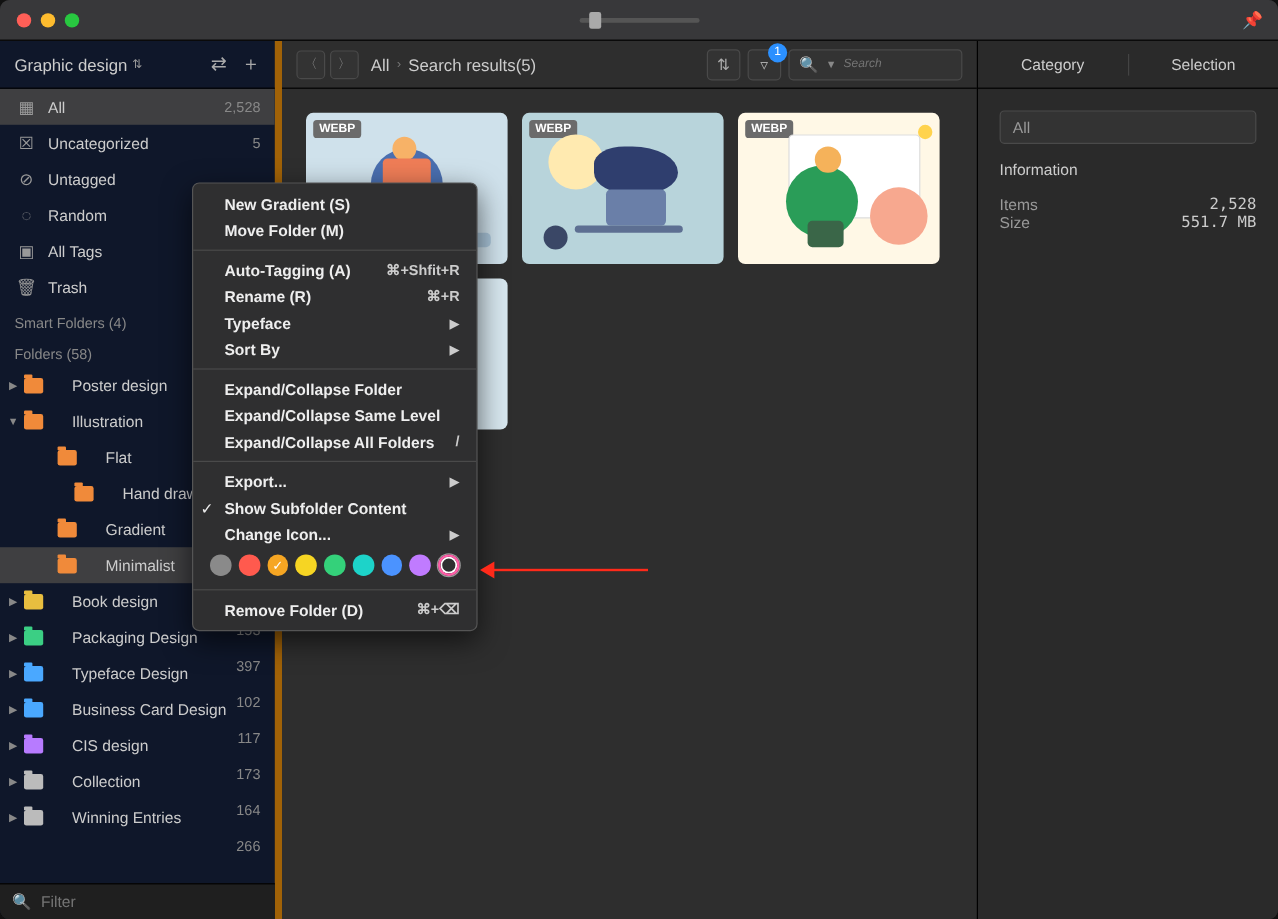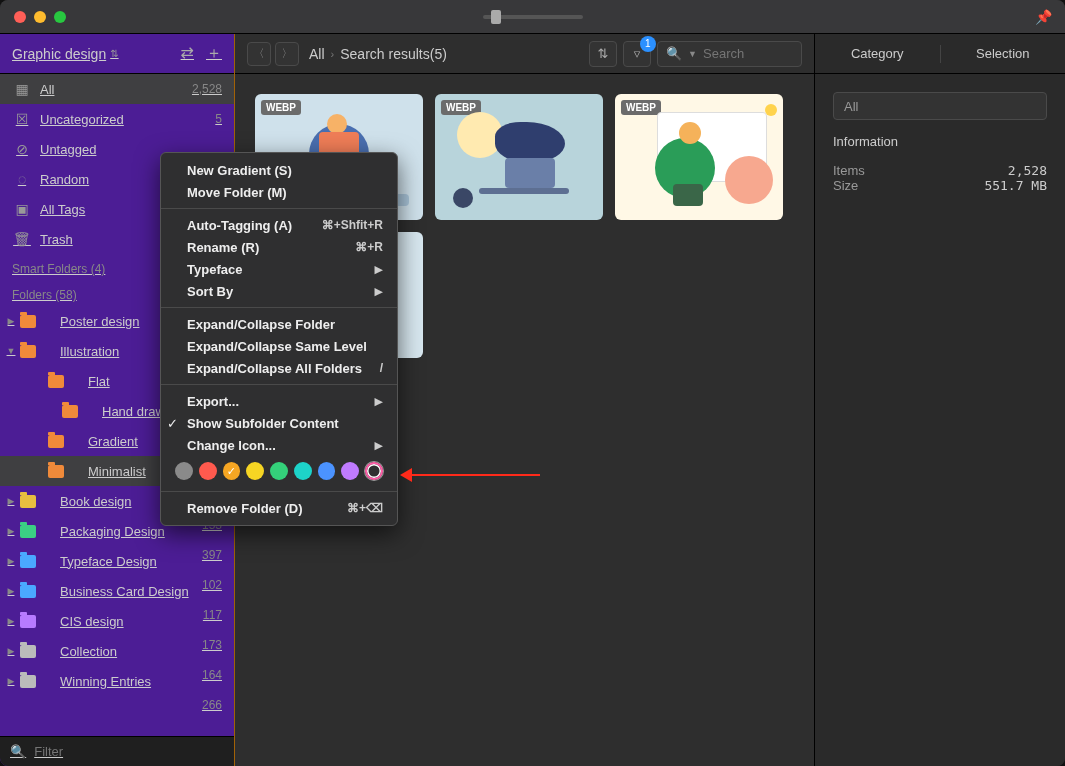--- a/index.html
+++ b/index.html
@@ -6,21 +6,21 @@
 body { background:#111; width:1065px; height:766px; overflow:hidden; color:#ccc; font-size:13px; }
 .window { width:1065px; height:766px; background:#2a2a2a; border-radius:8px; overflow:hidden; display:flex; flex-direction:column; position:relative; }
 .titlebar { height:34px; background:#38383a; display:flex; align-items:center; padding:0 14px; border-bottom:1px solid #000; position:relative; }
 .traffic { display:flex; gap:8px; }
 .traffic-btn { width:12px; height:12px; border-radius:50%; }
 .tb-red { background:#ff5f57; } .tb-yel { background:#febc2e; } .tb-grn { background:#28c840; }
 .slider { position:absolute; left:50%; transform:translateX(-50%); width:100px; height:4px; background:#555; border-radius:2px; }
 .slider-thumb { width:10px; height:14px; background:#aaa; border-radius:2px; position:absolute; left:8px; top:-5px; }
 .pin { position:absolute; right:12px; color:#666; font-size:14px; }
 .body { flex:1; display:flex; min-height:0; }
-.sidebar { width:235px; background:#4c1d95; display:flex; flex-direction:column; border-right:1px solid #a16207;text-decoration:underline; }
+.sidebar { width:235px; background:#0f172a; display:flex; flex-direction:column; border-right:6px solid #a16207; }
 .sb-head { height:40px; display:flex; align-items:center; padding:0 12px; border-bottom:1px solid #000; color:#ccc; font-size:14px; gap:6px; }
 .sb-head-title { flex:1; display:flex; align-items:center; gap:4px; }
 .sb-head-icons { display:flex; gap:12px; color:#aaa; font-size:16px; }
 .chv { font-size:10px; color:#999; }
 .sb-list { flex:1; overflow:auto; }
 .sb-item { height:30px; display:flex; align-items:center; padding:0 12px 0 14px; gap:10px; color:#ccc; cursor:pointer; }
 .sb-item.selected { background:#3f3f41; }
 .sb-ico { width:16px; height:16px; display:flex; align-items:center; justify-content:center; color:#999; font-size:14px; }
 .sb-label { flex:1; }
 .sb-count { color:#888; font-size:12px; font-variant-numeric:tabular-nums; }
@@ -37,21 +37,21 @@
 .main { flex:1; display:flex; flex-direction:column; background:#2e2e2e; border-right:1px solid #000; min-width:0; }
 .toolbar { height:40px; display:flex; align-items:center; gap:10px; padding:0 12px; border-bottom:1px solid #000; }
 .nav-btn { width:24px; height:24px; border:1px solid #4a4a4a; background:#333; border-radius:4px; display:flex; align-items:center; justify-content:center; color:#888; font-size:11px; }
 .nav-group { display:flex; gap:4px; }
 .breadcrumb { flex:1; display:flex; align-items:center; gap:6px; color:#ccc; font-size:14px; }
 .bc-sep { color:#777; font-size:11px; }
 .tb-right { display:flex; gap:6px; align-items:center; }
 .tb-btn { width:28px; height:26px; border:1px solid #4a4a4a; background:#333; border-radius:4px; display:flex; align-items:center; justify-content:center; color:#aaa; font-size:13px; position:relative; }
 .badge { position:absolute; top:-6px; right:-6px; width:16px; height:16px; background:#2b90ff; color:#fff; border-radius:50%; font-size:10px; display:flex; align-items:center; justify-content:center; }
 .search-group { display:flex; align-items:center; gap:6px; border:1px solid #4a4a4a; background:#333; border-radius:4px; height:26px; padding:0 8px; }
-.search-group input { background:transparent; border:none; color:#ccc; outline:none; width:90px; font-size:13px; }
+.search-group input { background:transparent; border:none; color:#ccc; outline:none; width:90px; font-size:10px;font-style:italic; }
 .grid { flex:1; padding:20px; display:flex; flex-wrap:wrap; gap:12px; align-content:flex-start; overflow:auto; }
 .thumb { width:168px; height:126px; border-radius:6px; background:#b7d7de; position:relative; overflow:hidden; }
 .thumb .tag { position:absolute; top:6px; left:6px; background:#6b6b6b; color:#fff; font-size:10px; padding:2px 5px; border-radius:3px; font-weight:600; }
 .details { width:250px; background:#2a2a2a; display:flex; flex-direction:column; }
 .det-head { height:40px; display:flex; align-items:center; border-bottom:1px solid #000; }
 .det-tab { flex:1; text-align:center; color:#ccc; font-size:13px; position:relative; }
 .det-sep { width:1px; height:18px; background:#444; }
 .det-body { padding:18px; display:flex; flex-direction:column; gap:14px; }
 .det-search { height:28px; border:1px solid #4a4a4a; background:#333; border-radius:4px; padding:0 10px; color:#999; display:flex; align-items:center; font-size:13px; }
 .det-section-title { color:#ccc; font-size:13px; font-weight:500; }

